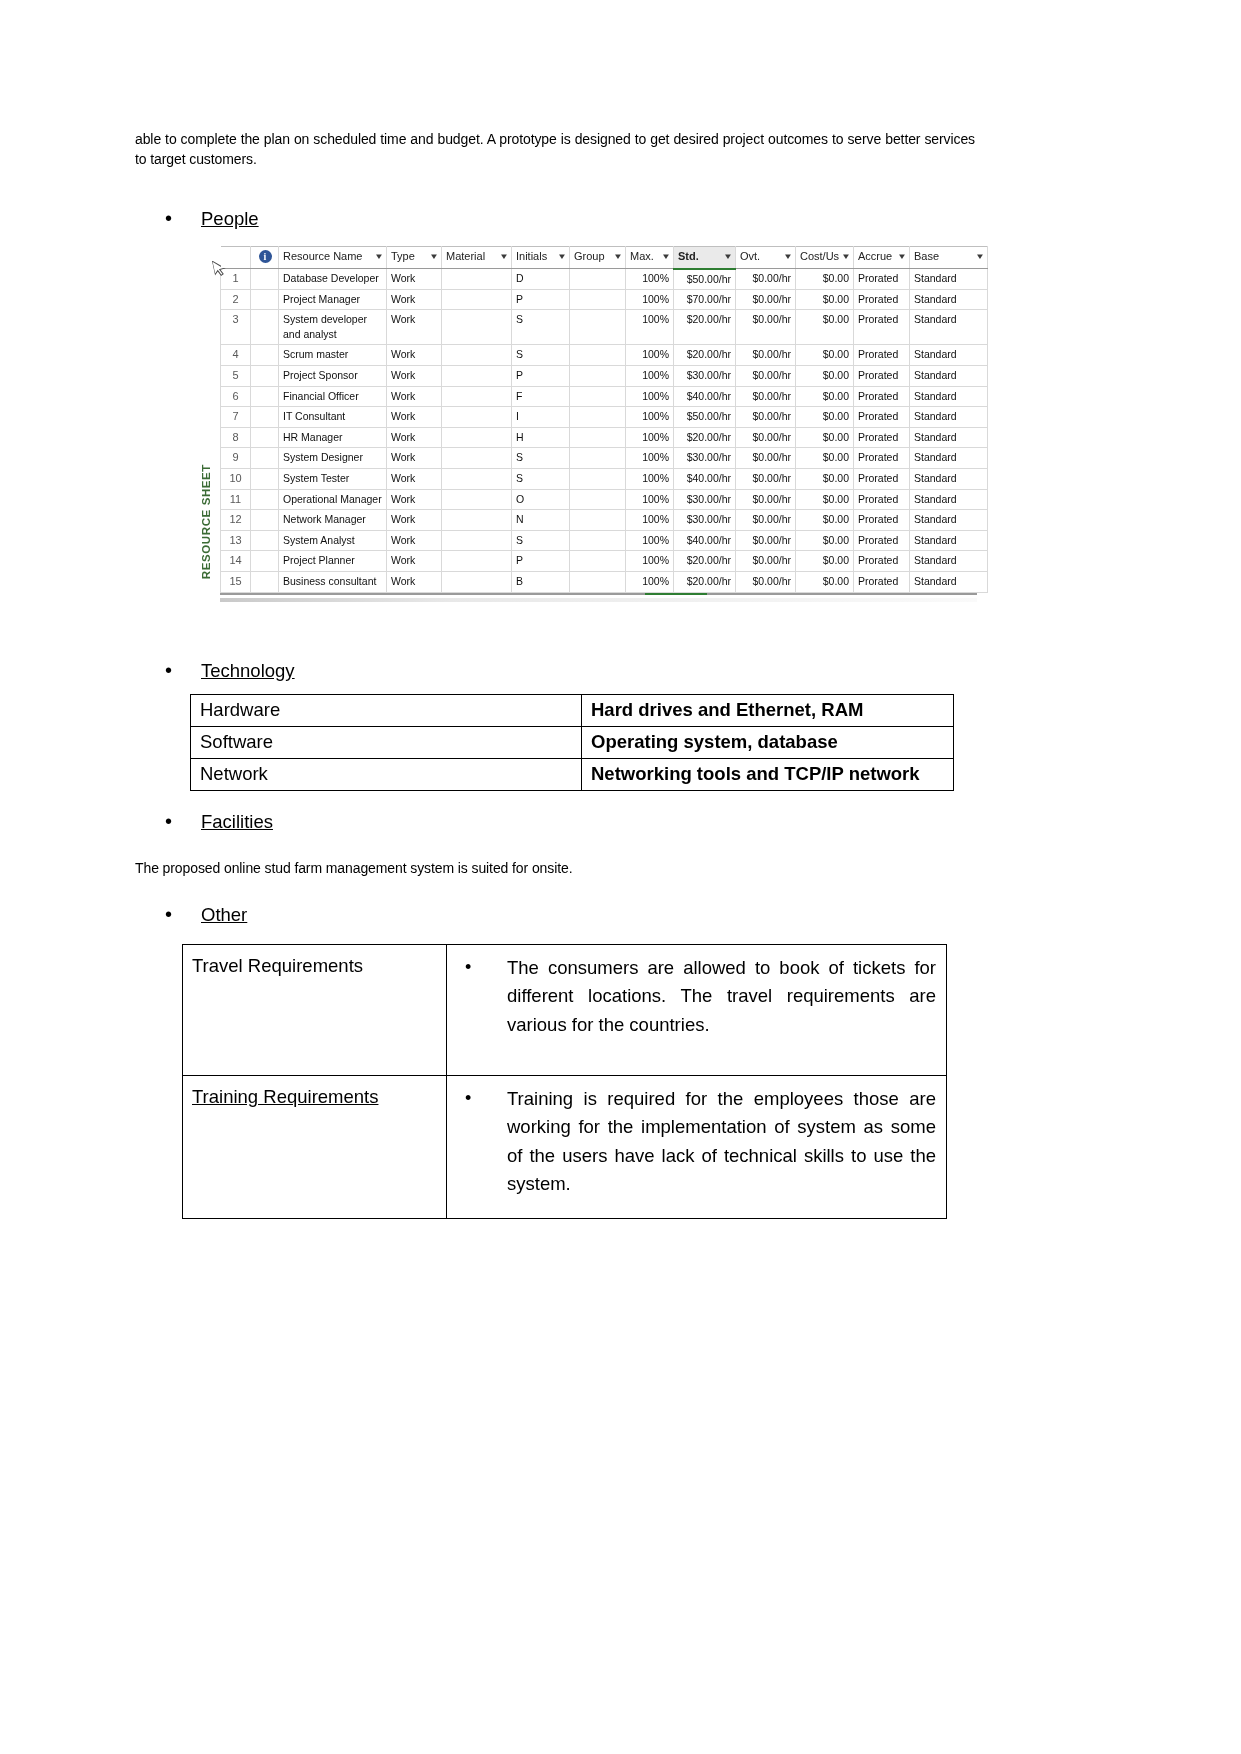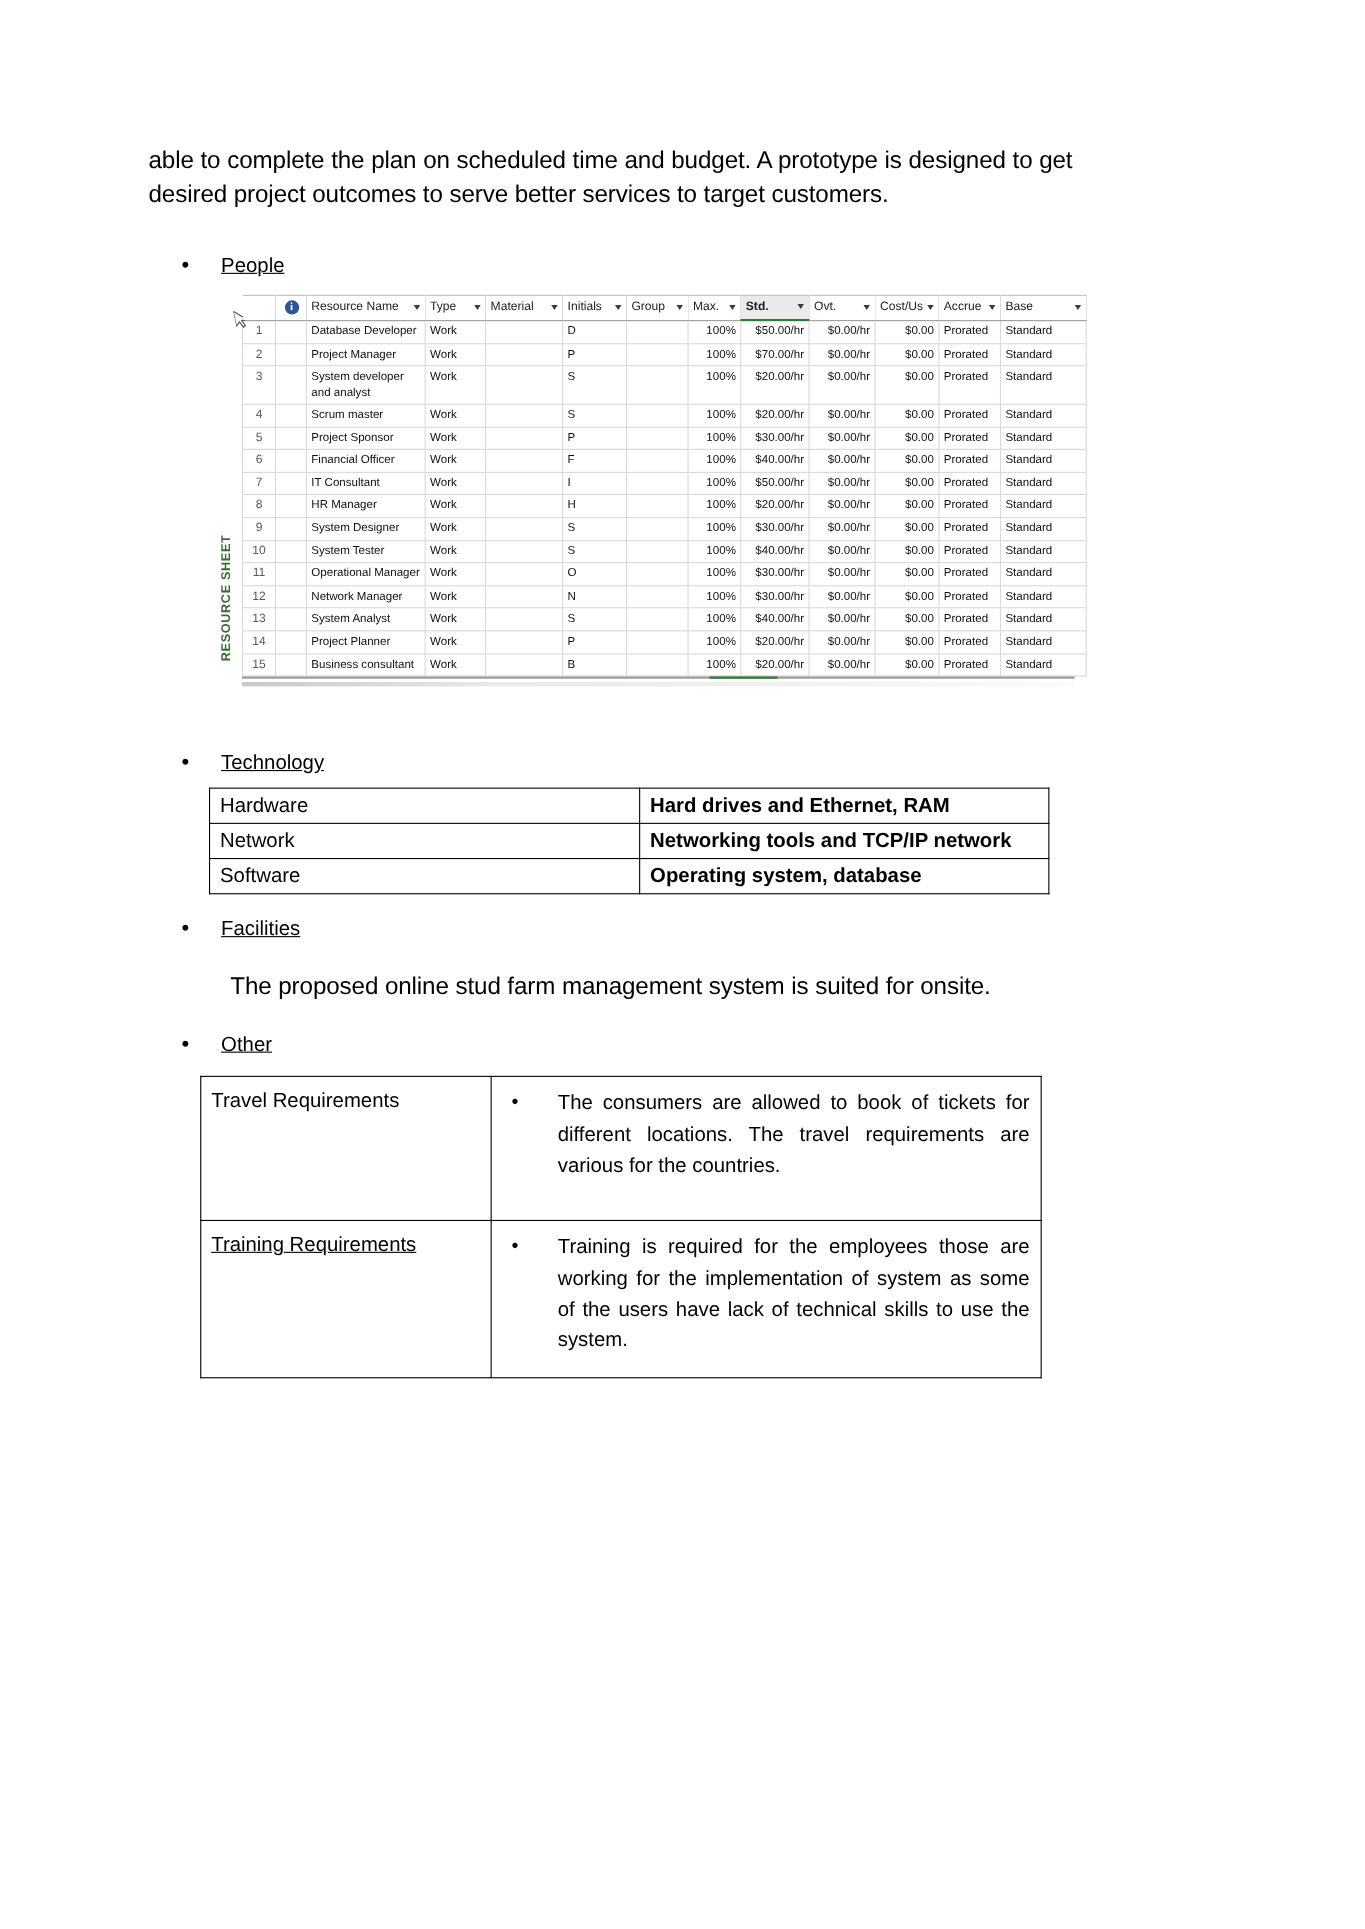--- a/index.html
+++ b/index.html
@@ -24,28 +24,28 @@
   }
   .content {
     position: absolute;
     left: 135px;
     top: 130px;
     width: 840px;
   }
 
   
   .para {
-    font-size: 22px;
+    font-size: 14px;
     line-height: 1.42;
     text-align: justify;
     margin: 0 0 4px 0;
     color: #000;
     letter-spacing: -0.1px;
   }
-  .para-last-noj { text-align: center; }
+  .para-last-noj { text-align: left; }
 
   h2.heading {
     font-family: "Liberation Serif", serif;
     font-size: 25.5px;
     font-weight: bold;
     color: #4a7ebb;
     margin: 22px 0 0 0;
     letter-spacing: 0.1px;
   }
 
@@ -616,26 +616,26 @@
       <span class="bullet-label">Technology</span>
     </div>
 
     <table class="doc tech-table">
       <tbody>
           <tr>
             <td class="c1">Hardware</td>
             <td class="c2">Hard drives and Ethernet, RAM</td>
           </tr>
           <tr>
+            <td class="c1">Software</td>
+            <td class="c2">Operating system, database</td>
+          </tr>
+          <tr>
             <td class="c1">Network</td>
             <td class="c2">Networking tools and TCP/IP network</td>
-          </tr>
-          <tr>
-            <td class="c1">Software</td>
-            <td class="c2">Operating system, database</td>
           </tr>
         </tbody>
     </table>
 
     <div class="spacer-sm"></div>
 
     <div class="bullet-row">
       <span class="bullet-dot">•</span>
       <span class="bullet-label">Facilities</span>
     </div>

